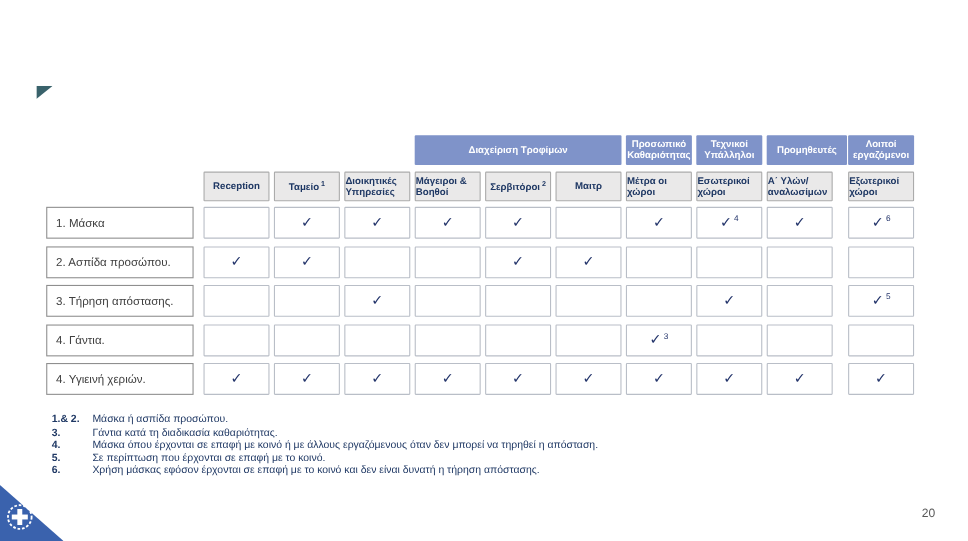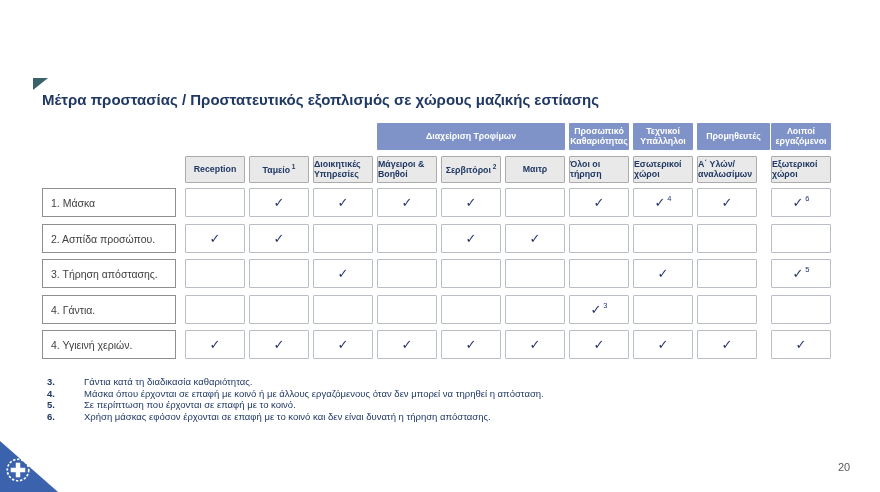--- a/index.html
+++ b/index.html
@@ -68,21 +68,20 @@
   #page-number{ position:absolute; left:832px; top:461px; width:24px; text-align:center;
     font-size:11px; color:#595959; }
 </style>
 </head>
 <body>
 
 <div id="slide">
 
   <div id="ribbon-fold"></div>
 
-  <div id="main-title">Μέτρα προστασίας / Προστατευτικός εξοπλισμός σε χώρους μαζικής εστίασης</div>
 
   <div id="table-layer">
       <div class="group-box" style="left: 377px; width: 188px;">Διαχείριση Τροφίμων</div>
       <div class="group-box" style="left: 569px; width: 60px;">Προσωπικό Καθαριότητας</div>
       <div class="group-box" style="left: 633px; width: 60px;">Τεχνικοί Υπάλληλοι</div>
       <div class="group-box" style="left: 697px; width: 73px;">Προμηθευτές</div>
       <div class="group-box" style="left: 771px; width: 60px;">Λοιποί εργαζόμενοι</div>
       <div class="col-box" style="left: 185px;">
         <div class="col-inner">Reception</div>
       </div>
@@ -95,21 +94,21 @@
       <div class="col-box" style="left: 377px;">
         <div class="col-inner">Μάγειροι &amp; Βοηθοί</div>
       </div>
       <div class="col-box" style="left: 441px;">
         <div class="col-inner">Σερβιτόροι<sup> 2</sup></div>
       </div>
       <div class="col-box" style="left: 505px;">
         <div class="col-inner">Μαιτρ</div>
       </div>
       <div class="col-box" style="left: 569px;">
-        <div class="col-inner">Όλοι οι τήρηση</div>
+        <div class="col-inner">Μέτρα οι χώροι</div>
       </div>
       <div class="col-box" style="left: 633px;">
         <div class="col-inner">Εσωτερικοί χώροι</div>
       </div>
       <div class="col-box" style="left: 697px;">
         <div class="col-inner">Α΄ Υλών/ αναλωσίμων</div>
       </div>
       <div class="col-box" style="left: 771px;">
         <div class="col-inner">Εξωτερικοί χώροι</div>
       </div>
@@ -221,20 +220,24 @@
       <div class="cell" style="left: 697px; top: 330px;">
         <span class="check">✓</span>
       </div>
       <div class="cell" style="left: 771px; top: 330px;">
         <span class="check">✓</span>
       </div>
     </div>
 
   <div id="footnotes">
       <div class="fn-line">
+        <span class="fn-num">1.&amp; 2.</span>
+        <span class="fn-text">Μάσκα ή ασπίδα προσώπου.</span>
+      </div>
+      <div class="fn-line">
         <span class="fn-num">3.</span>
         <span class="fn-text">Γάντια κατά τη διαδικασία καθαριότητας.</span>
       </div>
       <div class="fn-line">
         <span class="fn-num">4.</span>
         <span class="fn-text">Μάσκα όπου έρχονται σε επαφή με κοινό ή με άλλους εργαζόμενους όταν δεν μπορεί να τηρηθεί η απόσταση.</span>
       </div>
       <div class="fn-line">
         <span class="fn-num">5.</span>
         <span class="fn-text">Σε περίπτωση που έρχονται σε επαφή με το κοινό.</span>

